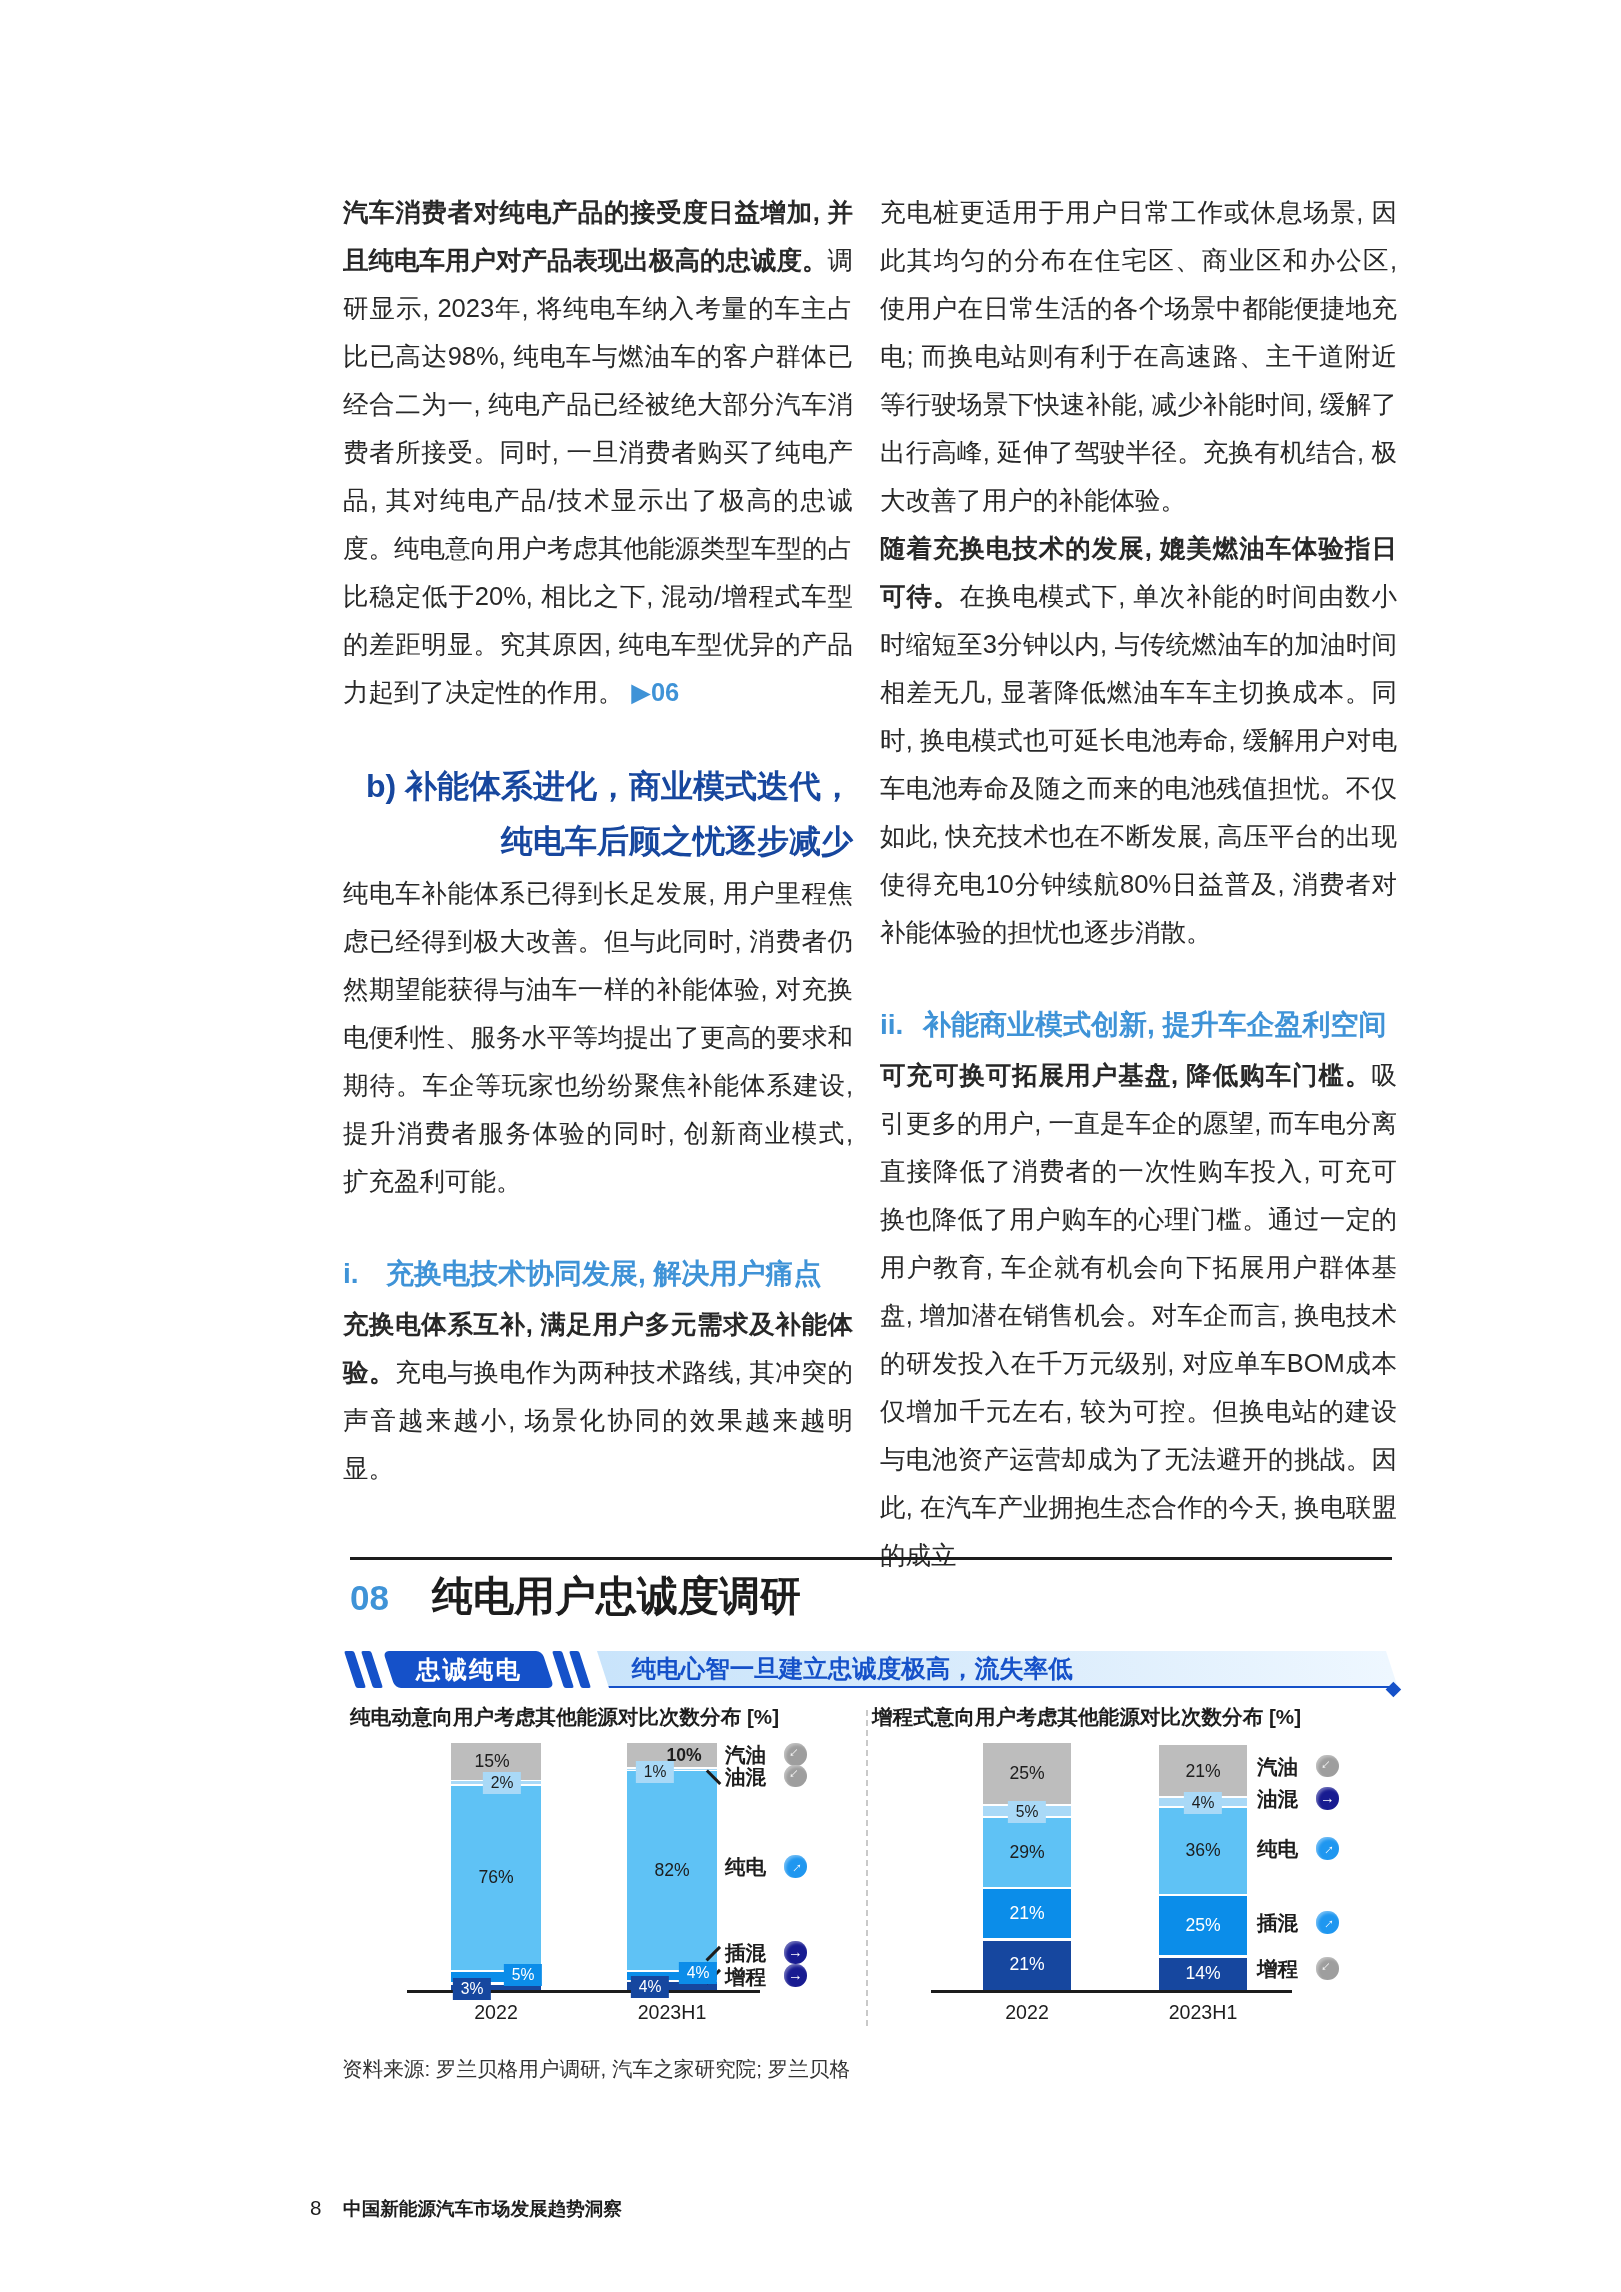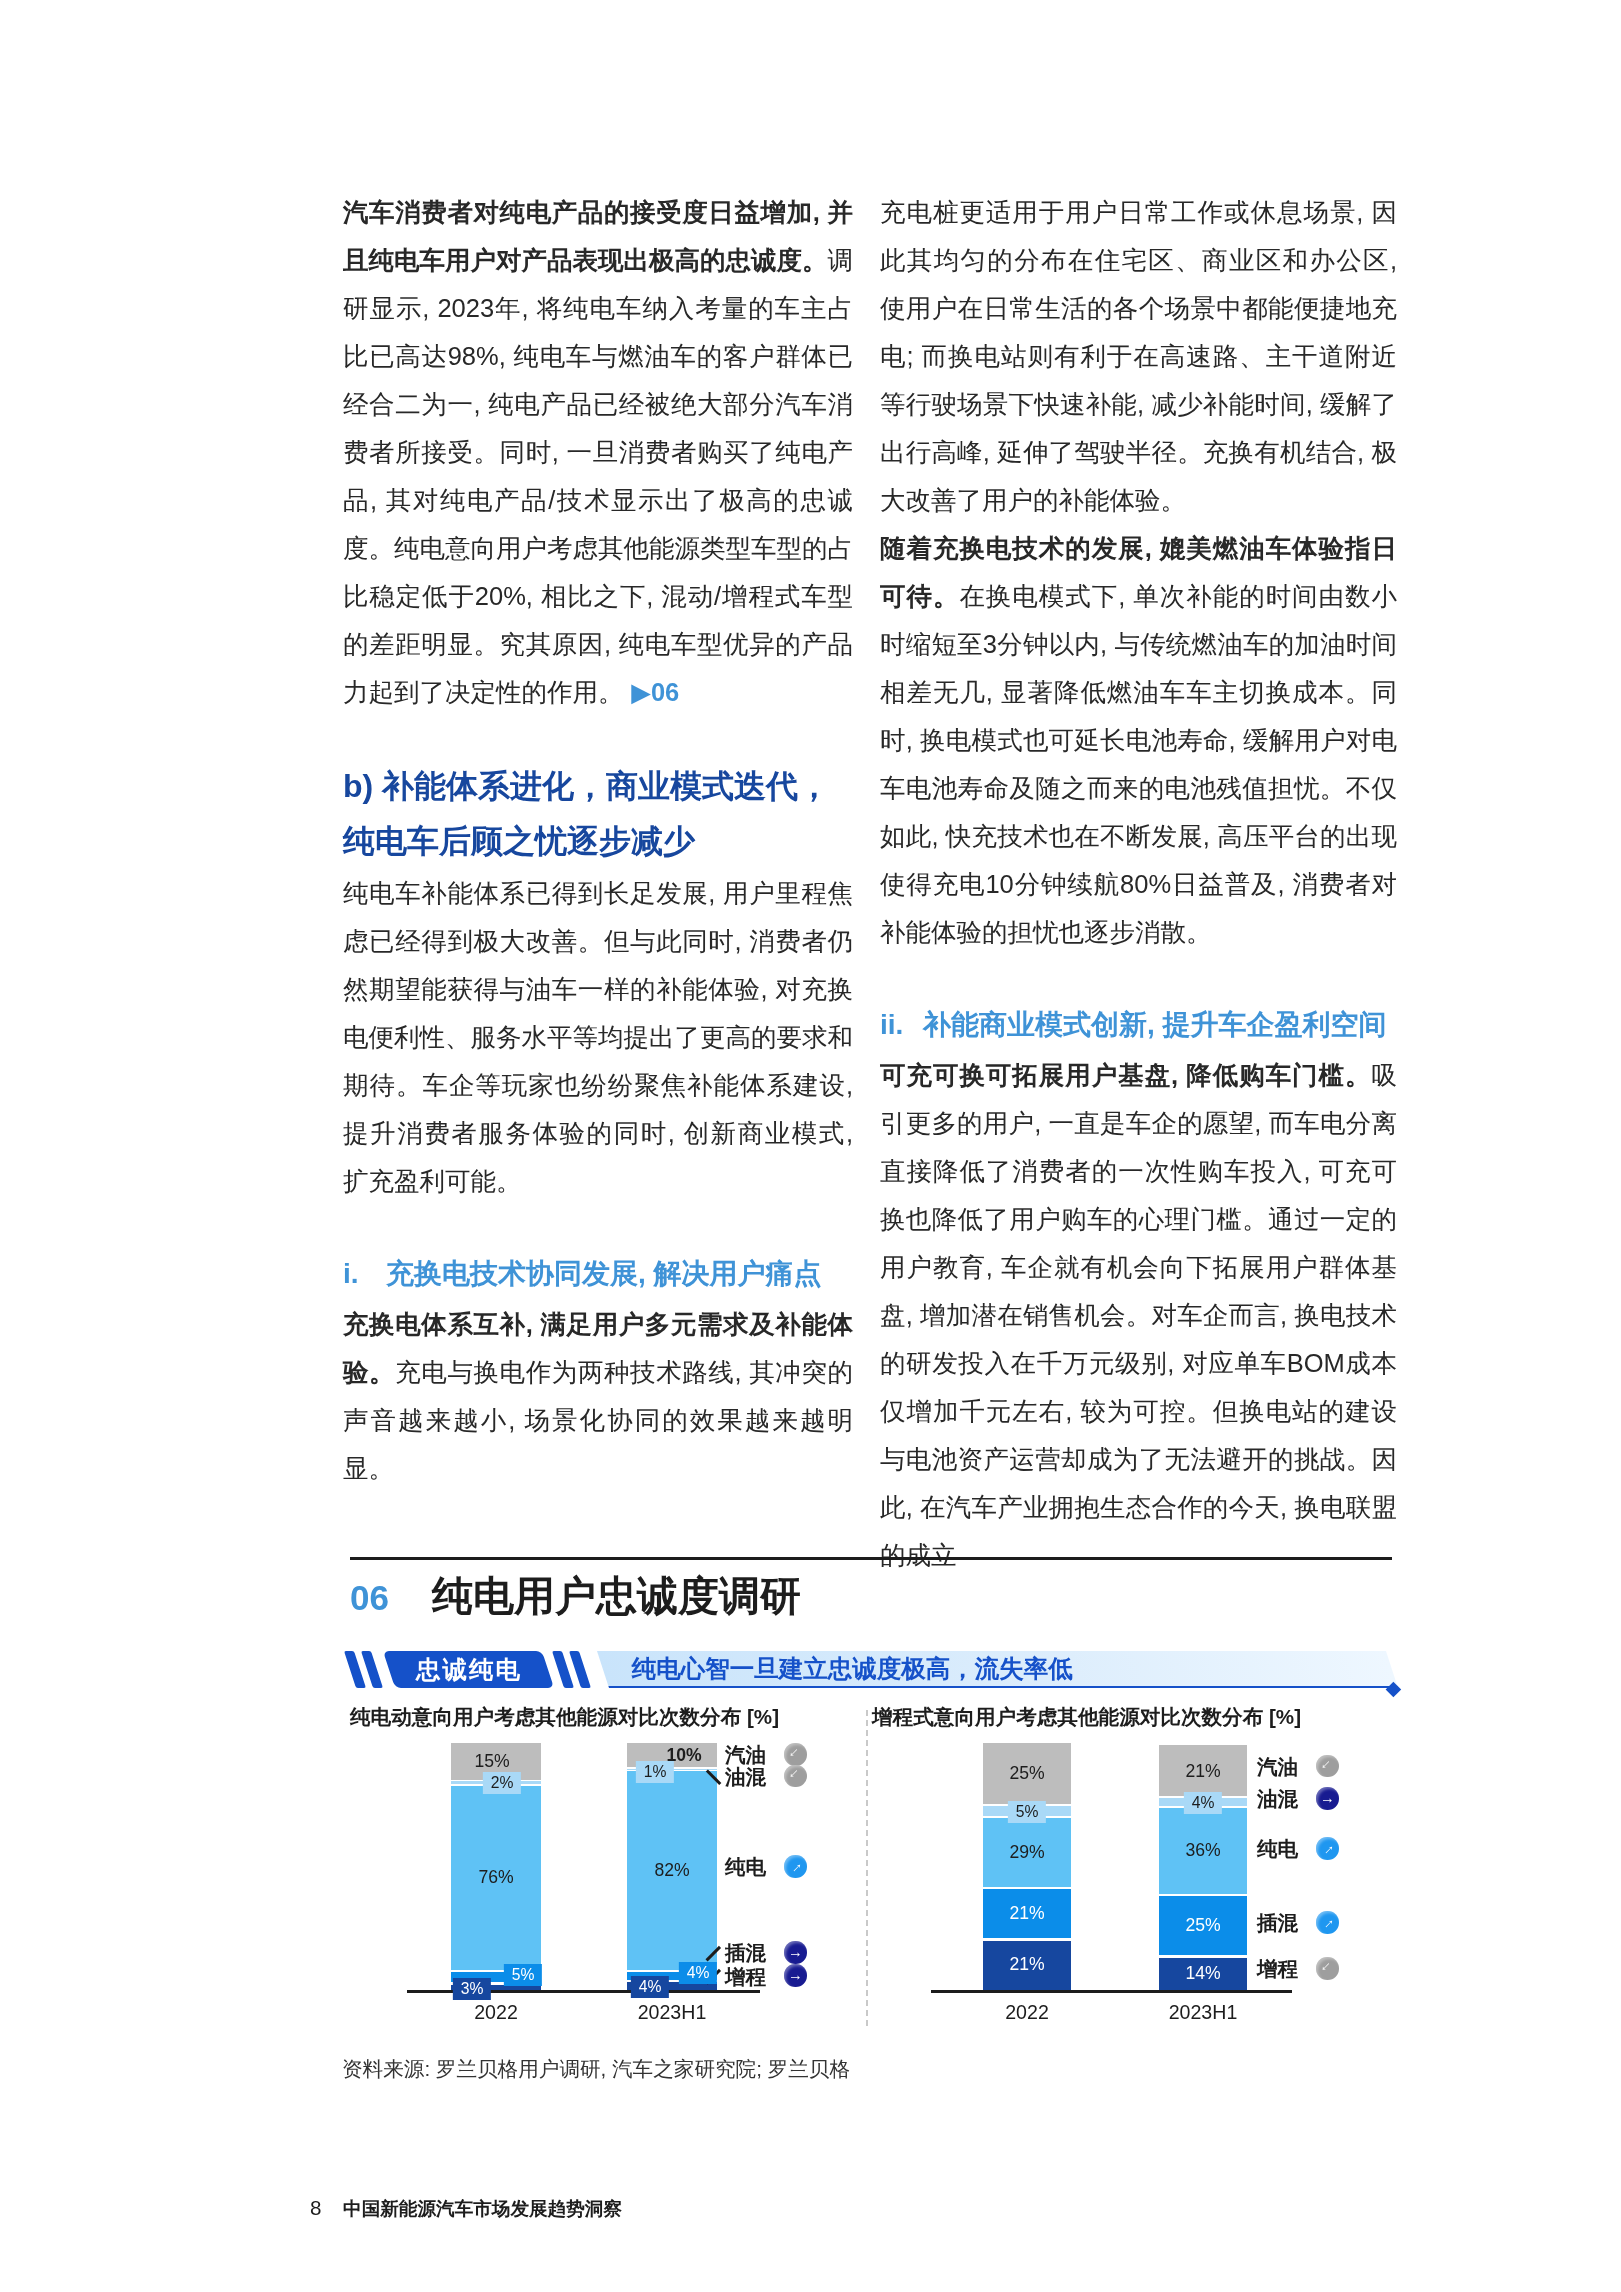--- a/index.html
+++ b/index.html
@@ -12,21 +12,21 @@
   .col-left  { left:343px; width:510px; }
   .col-right { left:880px; width:517px; }
   .col p { margin:0; }
   .mt-p { margin-top:23.5px; }
   .bd { font-weight:700; }
   .ref { color:#3f93d7; font-weight:700; margin-left:7.8px; white-space:nowrap; }
   .h-sub { display:flex; color:#3f93d7; font-weight:700; font-size:28px; line-height:52px; text-align:left; margin-top:43px; }
   .h-sub.first { margin-top:0; }
   .h-sub .marker { flex:0 0 53px; }
   .h-sub.tight .marker { flex:0 0 43px; }
-  .h-b { color:#17479e; font-weight:700; font-size:32px; line-height:55px; text-align:left; margin-top:43px; }
+  .h-b { color:#17479e; font-weight:700; font-size:32px; line-height:55px; text-align:right; margin-top:43px; }
   
   .fig-rule { position:absolute; left:350px; top:1557px; width:1042px; height:2.9px; background:#1c1c1c; }
   .fig-head { position:absolute; left:350px; top:1569px; display:flex; align-items:baseline; gap:43px; }
   .fig-num { font-size:35px; font-weight:700; color:#3f93d7; }
   .fig-title { font-size:41px; font-weight:700; color:#1d1d1d; }
   .banner { position:absolute; left:350px; top:1651px; width:1042px; height:37px; display:flex; align-items:stretch; }
   .slash { width:9.8px; background:#1551c9; transform:skewX(18deg); border-radius:2px; margin-right:6.9px; }
   .badge { background:#1551c9; transform:skewX(18deg); border-radius:5.9px; margin:0 9.8px 0 5.9px; padding:0 26.5px; display:flex; align-items:center; }
   .badge > span { transform:skewX(-18deg); color:#ffffff; font-weight:700; font-size:24.5px; letter-spacing:2px; }
   .band { flex:1; margin-left:11.8px; background:linear-gradient(90deg,#c9e4fb 0%,#dcedfc 55%,#eef7ff 100%);
@@ -76,21 +76,21 @@
     <p class="mt-p"><span class="bd">随着充换电技术的发展, 媲美燃油车体验指日可待。</span><span>在换电模式下, 单次补能的时间由数小时缩短至3分钟以内, 与传统燃油车的加油时间相差无几, 显著降低燃油车车主切换成本。同时, 换电模式也可延长电池寿命, 缓解用户对电车电池寿命及随之而来的电池残值担忧。不仅如此, 快充技术也在不断发展, 高压平台的出现使得充电10分钟续航80%日益普及, 消费者对补能体验的担忧也逐步消散。</span></p>
     <div class="h-sub tight">
       <span class="marker">ii.</span>
       <span>补能商业模式创新, 提升车企盈利空间</span>
     </div>
     <p class="mt-p"><span class="bd">可充可换可拓展用户基盘, 降低购车门槛。</span><span>吸引更多的用户, 一直是车企的愿望, 而车电分离直接降低了消费者的一次性购车投入, 可充可换也降低了用户购车的心理门槛。通过一定的用户教育, 车企就有机会向下拓展用户群体基盘, 增加潜在销售机会。对车企而言, 换电技术的研发投入在千万元级别, 对应单车BOM成本仅增加千元左右, 较为可控。但换电站的建设与电池资产运营却成为了无法避开的挑战。因此, 在汽车产业拥抱生态合作的今天, 换电联盟的成立</span></p>
   </div>
 
   <div class="fig-rule"></div>
   <div class="fig-head">
-    <span class="fig-num">06</span>
+    <span class="fig-num">08</span>
     <span class="fig-title">纯电用户忠诚度调研</span>
   </div>
 
   <div class="banner">
     <span class="slash"></span>
     <span class="slash"></span>
     <div class="badge">
         <span>忠诚纯电</span>
       </div>
     <span class="slash"></span>

